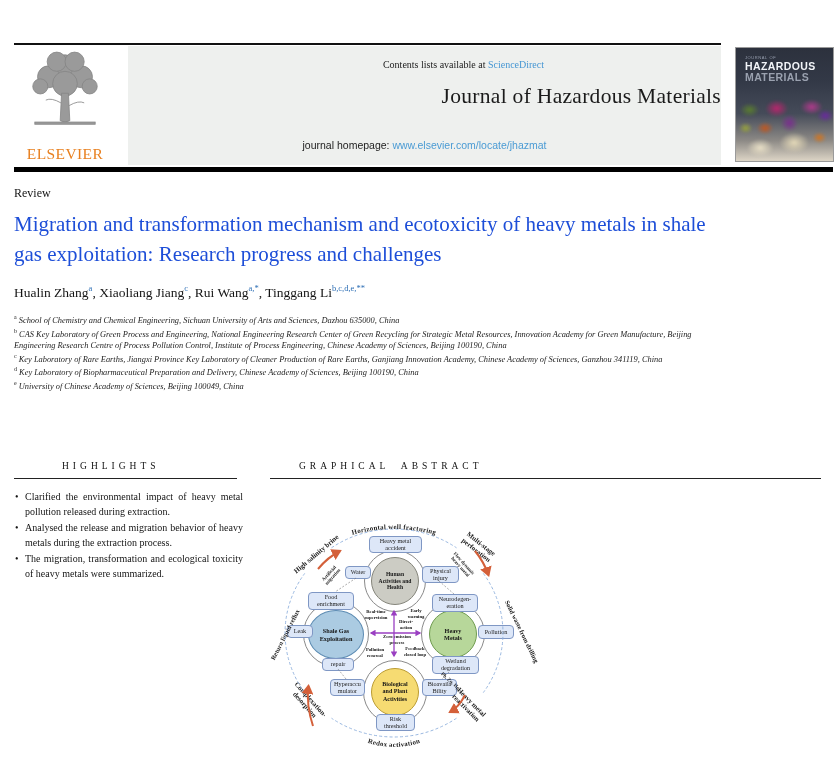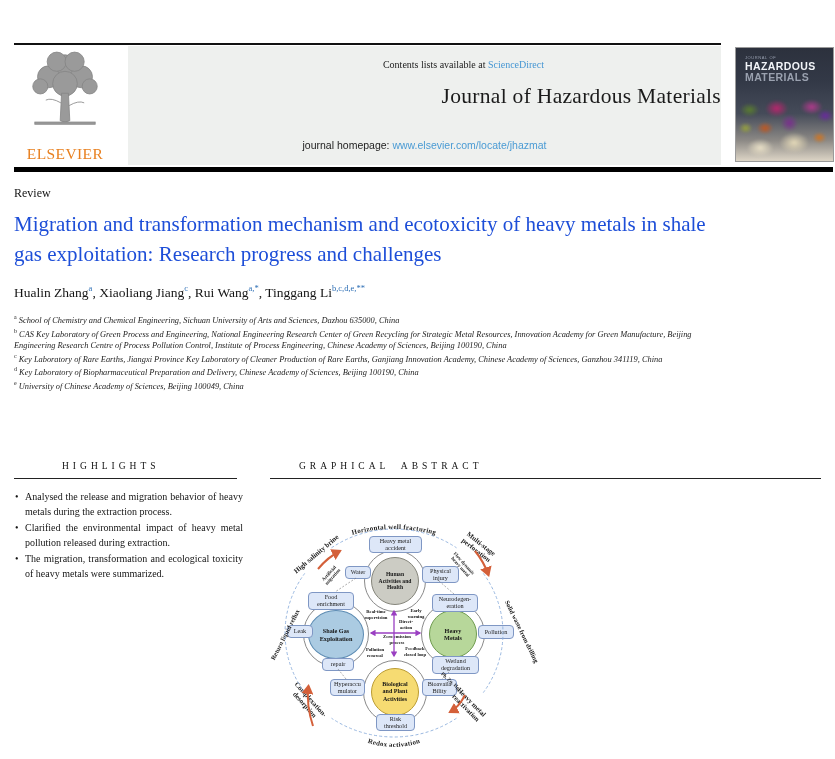--- a/index.html
+++ b/index.html
@@ -133,22 +133,22 @@
     <div class="row"><sup>a</sup><span> School of Chemistry and Chemical Engineering, Sichuan University of Arts and Sciences, Dazhou 635000, China</span></div>
     <div class="row"><sup>b</sup><span> CAS Key Laboratory of Green Process and Engineering, National Engineering Research Center of Green Recycling for Strategic Metal Resources, Innovation Academy for Green Manufacture, Beijing Engineering Research Centre of Process Pollution Control, Institute of Process Engineering, Chinese Academy of Sciences, Beijing 100190, China</span></div>
     <div class="row"><sup>c</sup><span> Key Laboratory of Rare Earths, Jiangxi Province Key Laboratory of Cleaner Production of Rare Earths, Ganjiang Innovation Academy, Chinese Academy of Sciences, Ganzhou 341119, China</span></div>
     <div class="row"><sup>d</sup><span> Key Laboratory of Biopharmaceutical Preparation and Delivery, Chinese Academy of Sciences, Beijing 100190, China</span></div>
     <div class="row"><sup>e</sup><span> University of Chinese Academy of Sciences, Beijing 100049, China</span></div>
   </div>
 
   <div class="sec-head hl-head">HIGHLIGHTS</div>
   <div class="hl-rule"></div>
   <ul class="hl-list">
+    <li>Clarified the environmental impact of heavy metal pollution released during extraction.</li>
     <li>Analysed the release and migration behavior of heavy metals during the extraction process.</li>
-    <li>Clarified the environmental impact of heavy metal pollution released during extraction.</li>
     <li>The migration, transformation and ecological toxicity of heavy metals were summarized.</li>
   </ul>
 
   <div class="sec-head ga-head">GRAPHICAL ABSTRACT</div>
   <div class="ga-rule"></div>
 
   <div class="ga-diagram">
 
     <div class="ring" style="left:92px;top:38px;width:60px;height:60px;"></div>
     <div class="ring" style="left:31px;top:89px;width:64px;height:64px;"></div>

